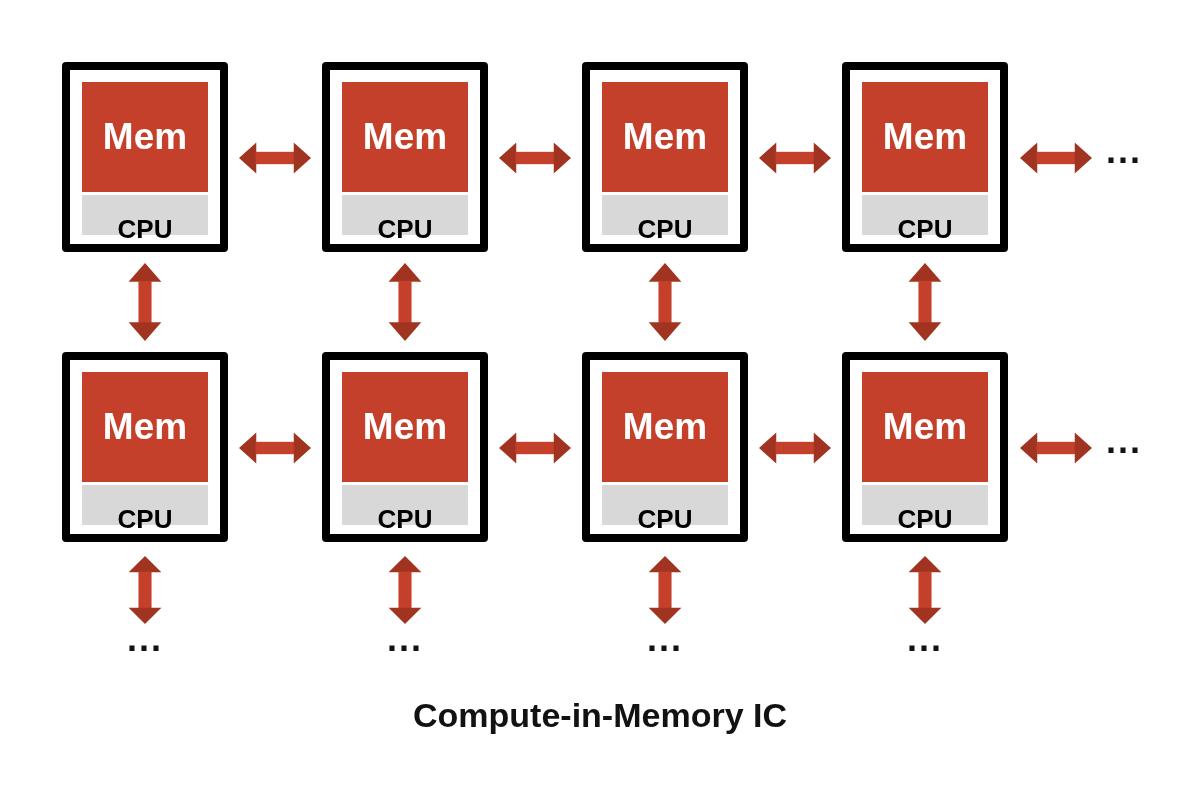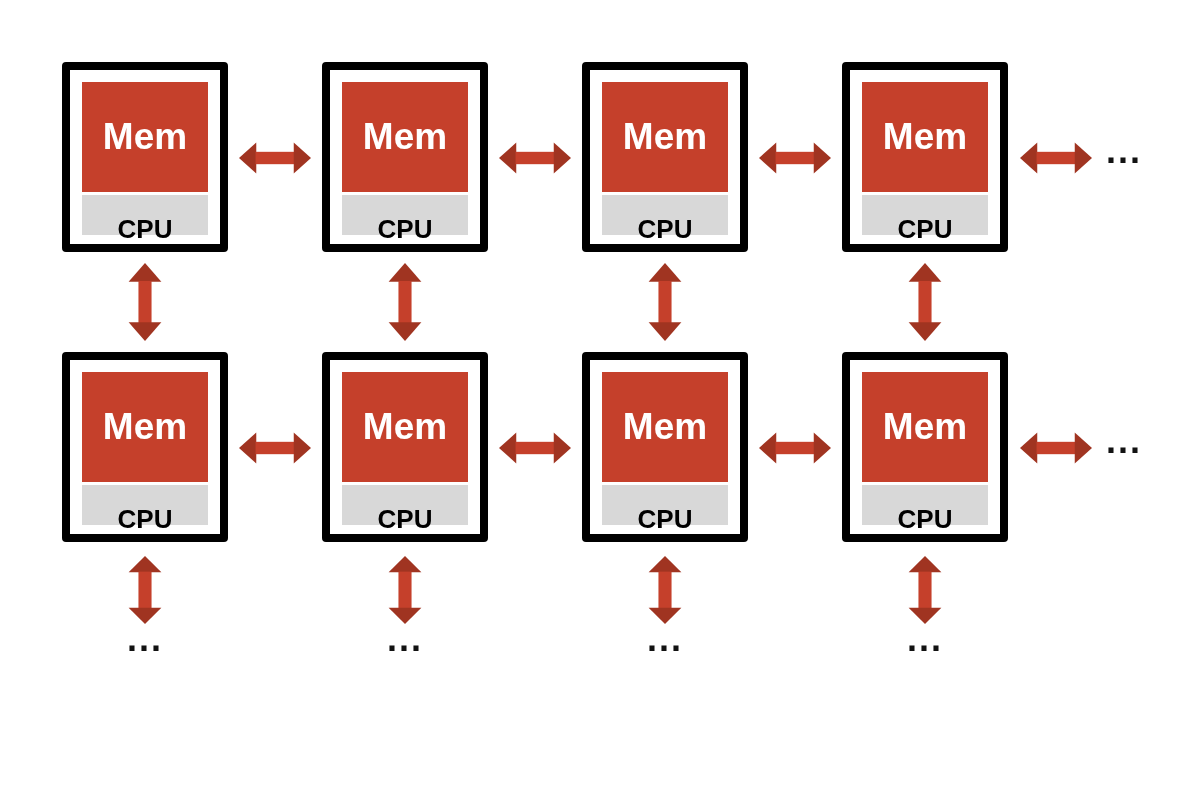--- a/index.html
+++ b/index.html
@@ -213,14 +213,15 @@
     </svg>
   <svg class="v-arrow short" style="left:907px; top:556px" viewBox="0 0 44 100" preserveAspectRatio="none">
       <use href="#v-arrow-shape"></use>
     </svg>
 
   <div class="dots center" style="left:115px; top:621px">...</div>
   <div class="dots center" style="left:375px; top:621px">...</div>
   <div class="dots center" style="left:635px; top:621px">...</div>
   <div class="dots center" style="left:895px; top:621px">...</div>
 
+  <div class="title">Compute-in-Memory IC</div>
 
 </div>
 
 </body></html>

